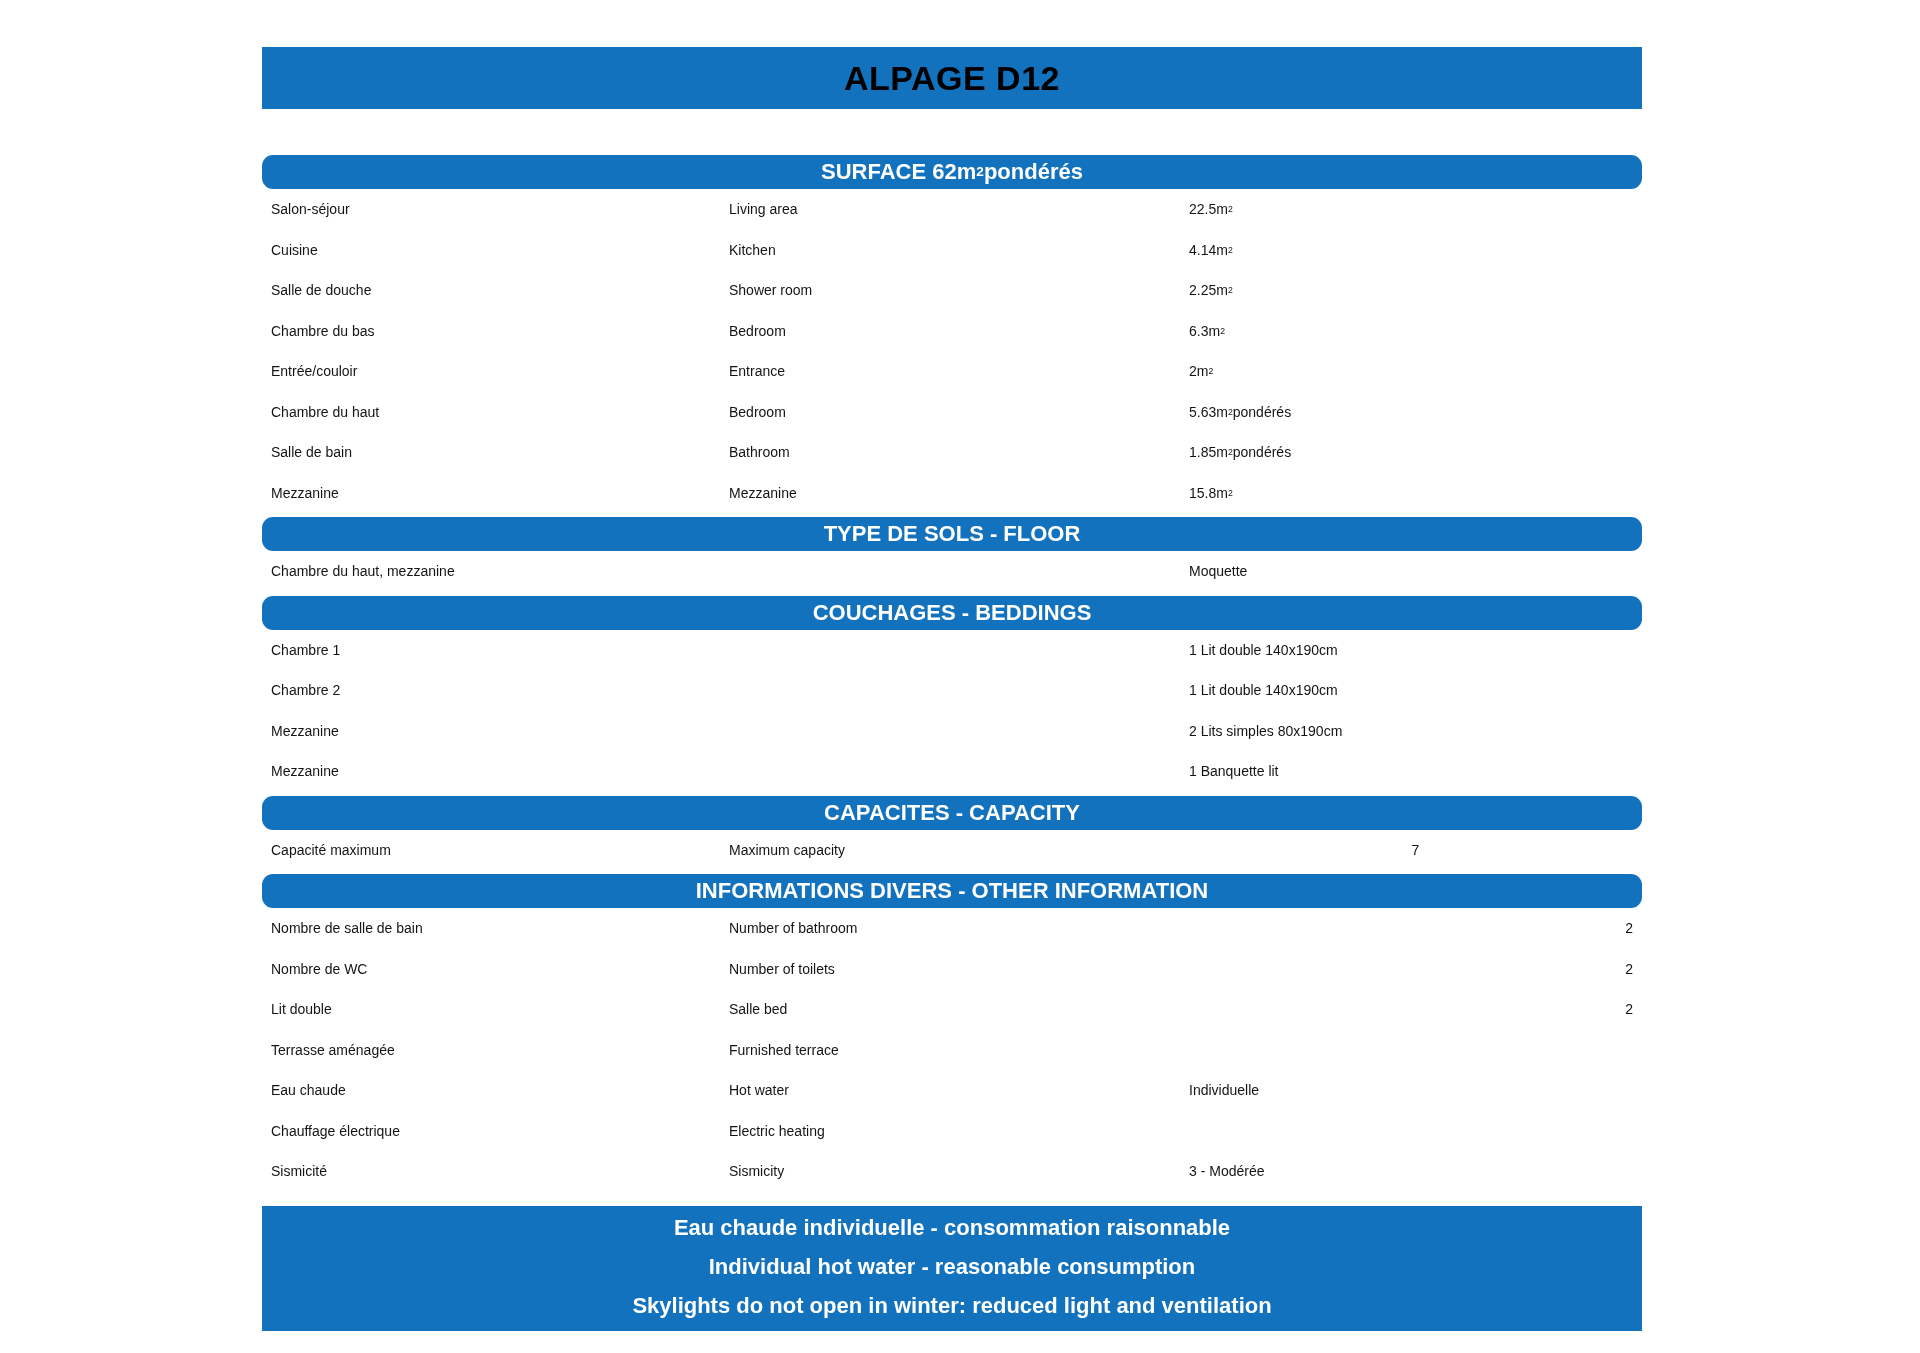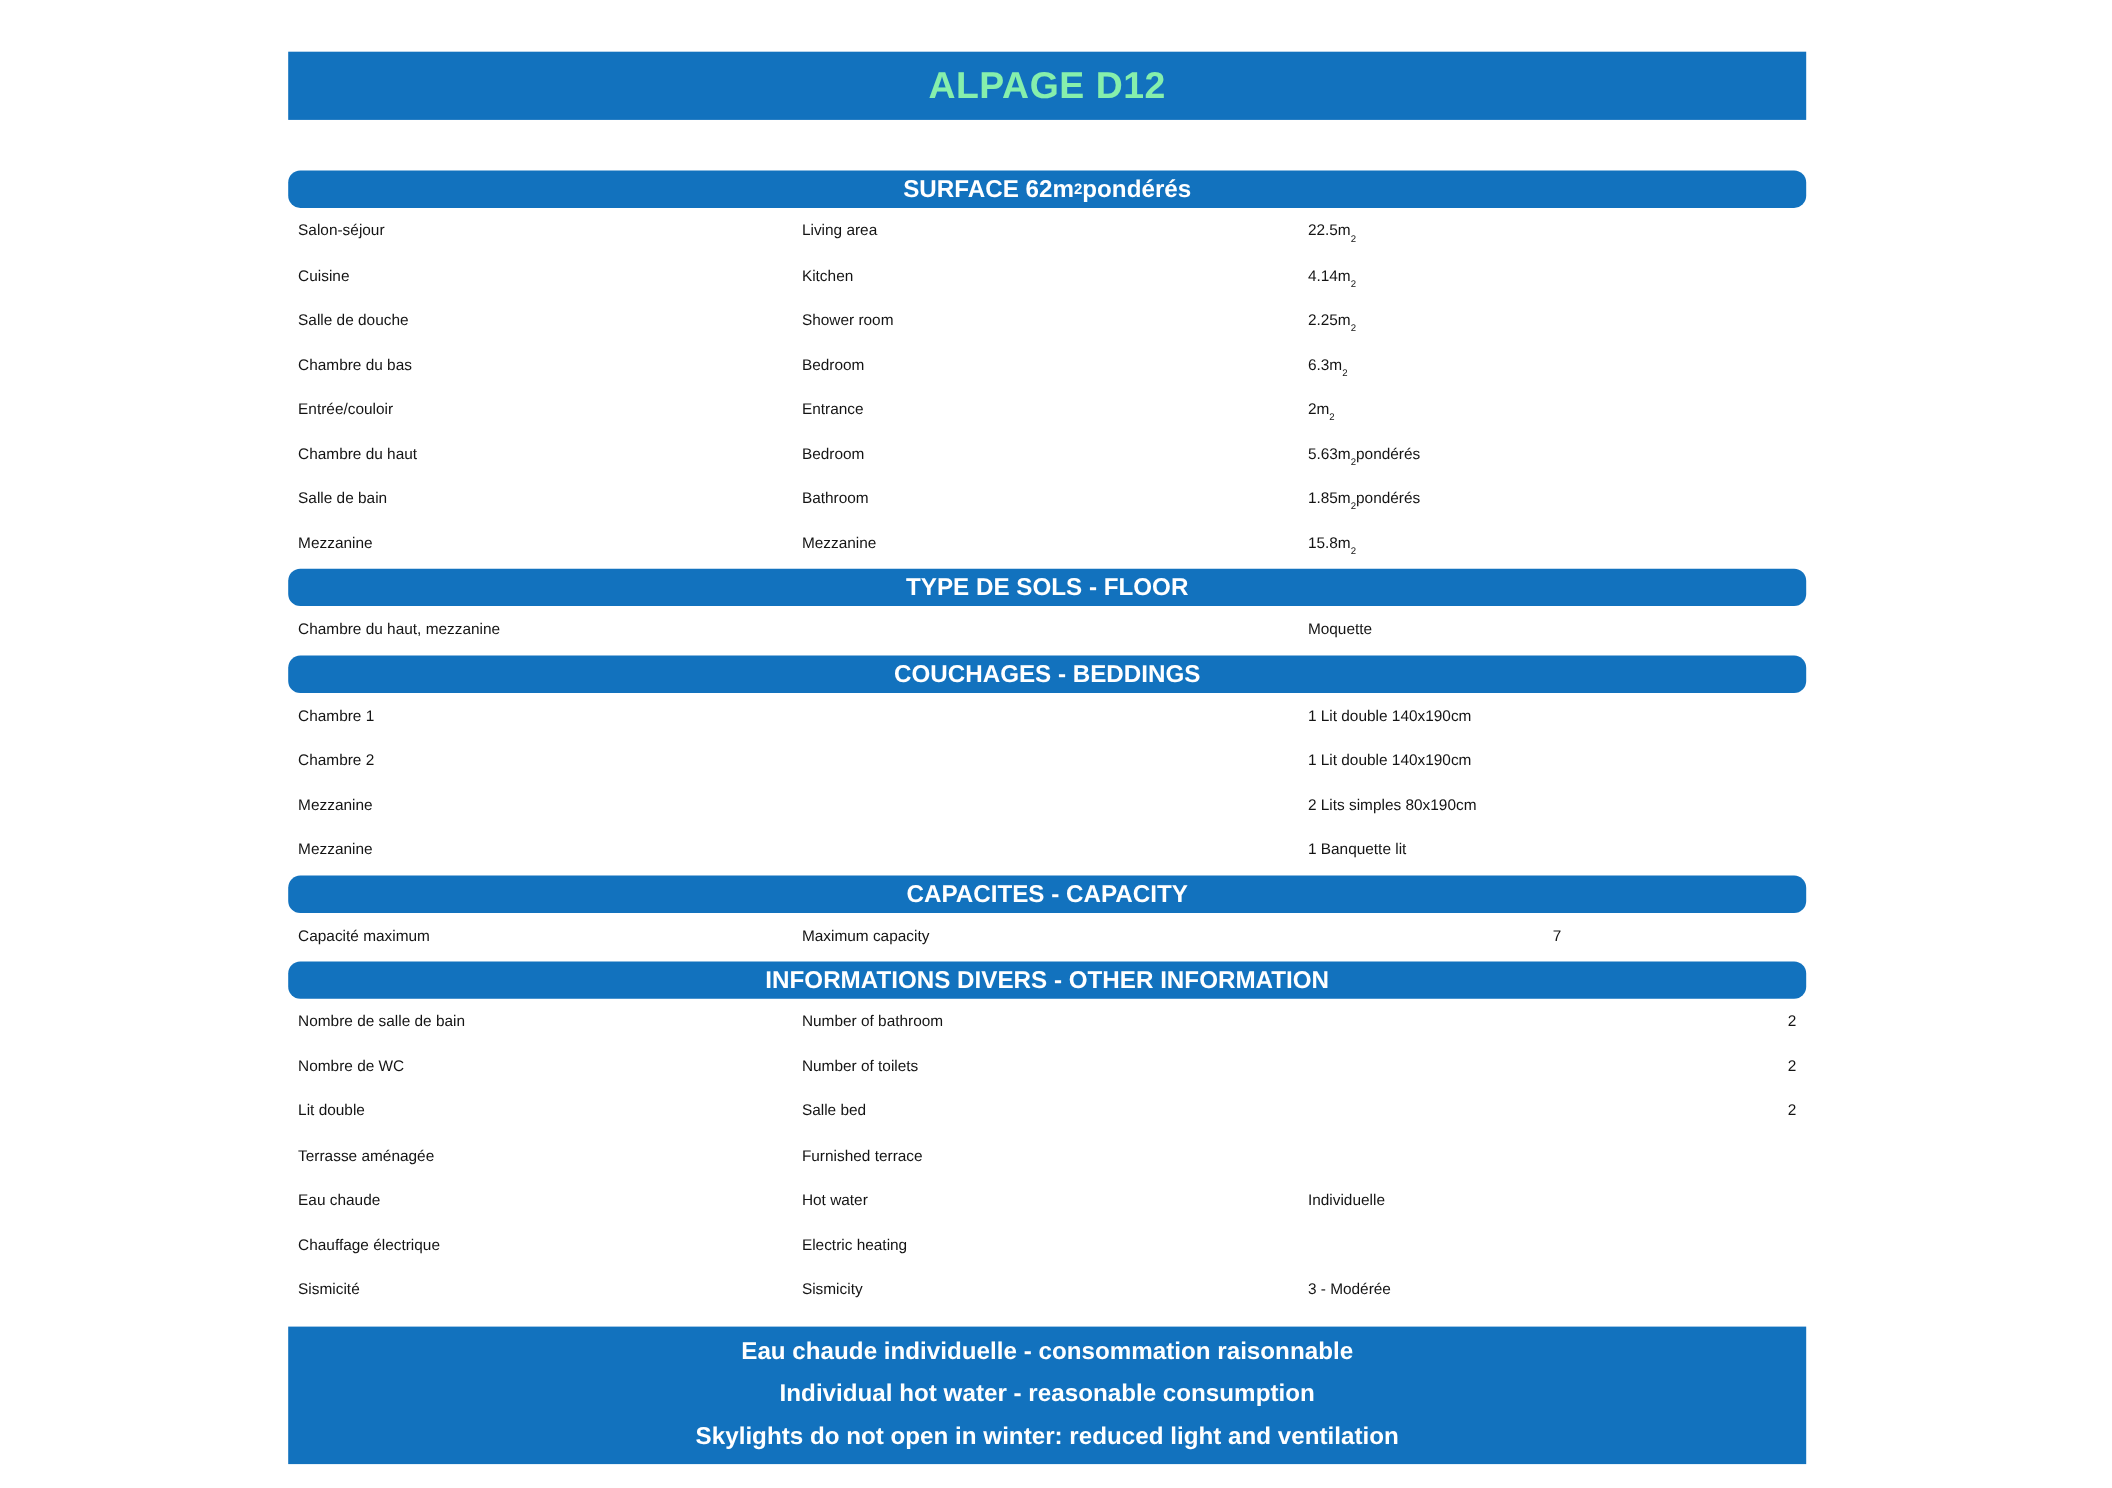--- a/index.html
+++ b/index.html
@@ -11,21 +11,21 @@
     overflow: hidden;
   }
   .sheet {
     position: absolute;
     left: 262px; top: 47px;
     width: 1380px;
   }
   .title-banner {
     height: 62px;
     background: var(--banner, #1272be);
-    color: #86efac;
+    color: #000000;
     display: flex; align-items: center; justify-content: center;
     font-size: 34px; font-weight: 700;
     letter-spacing: 0.5px;
   }
   .sections { margin-top: 46px; }
   .section-header {
     height: 34px;
     margin-top: 4px;
     background: var(--banner, #1272be);
     color: #ffffff;
@@ -36,21 +36,21 @@
   .row {
     height: 40.5px;
     display: grid;
     grid-template-columns: 467px 460px 1fr;
     align-items: center;
     font-size: 14px;
   }
   .c1 { padding-left: 9px; white-space: nowrap; }
   .c2 { white-space: nowrap; }
   .c3 {
-    display: flex; align-items: flex-end;
+    display: flex; align-items: center;
     padding-right: 9px;
     white-space: nowrap;
   }
   .c3.center { justify-content: center; padding-right: 0; }
   .c4 { margin-left: auto; }
   sup {
     font-size: 0.62em;
     line-height: 0;
     vertical-align: super;
   }

